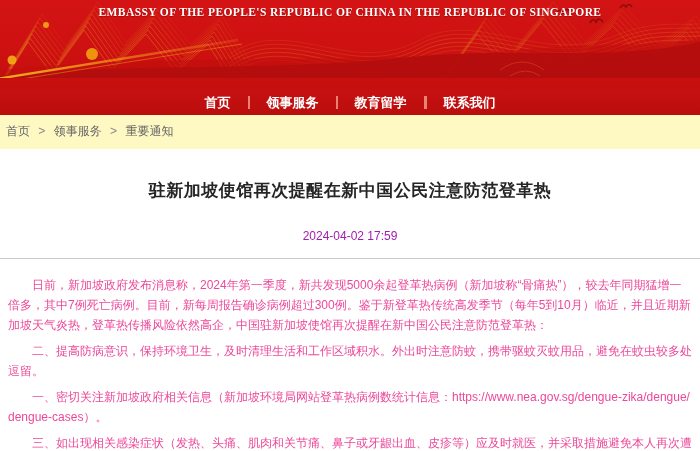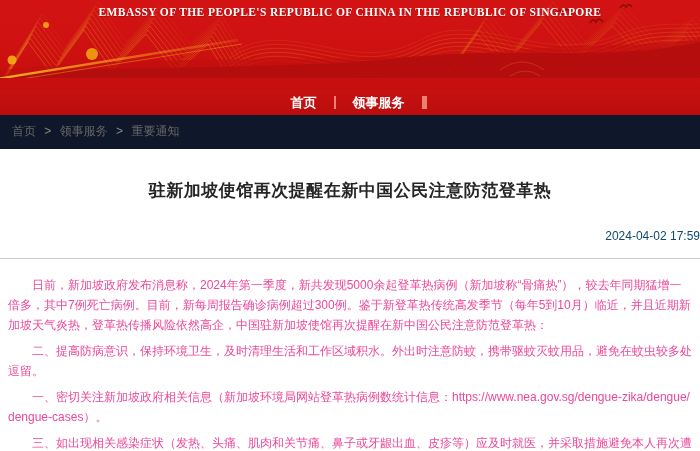--- a/index.html
+++ b/index.html
@@ -53,43 +53,43 @@
     line-height: 25px;
   }
   .nav-sep {
     width: 1px;
     height: 13px;
     background: rgba(255, 190, 170, 0.65);
   }
 
   
   .breadcrumb {
-    padding: 8px 6px 9px 12px;
+    padding: 8px 6px 9px 6px;
     font-size: 12px;
     color: #666666;
-    background: #0f172a;
+    background: #fef9c3;
   }
   .crumb { color: #666666; cursor: pointer; }
   .crumb-current { color: #666666; }
   .crumb-sep { margin: 0 5px; color: #888888; }
 
   
   .article-title {
     margin-top: 30px;
     text-align: center;
     font-size: 17px;
     font-weight: 700;
     color: #252525;
     letter-spacing: 0.5px;
   }
   .article-date {
     margin-top: 27px;
-    text-align: right;
+    text-align: center;
     font-size: 12px;
-    color: #0c4a6e;
+    color: #a21caf;
   }
   .divider {
     margin-top: 15px;
     border-bottom: 1px solid #c9c9c9;
     width: 100%;
   }
   .article-body { padding: 16px 8px 0 8px; }
   .article-body p {
     font-size: 12px;
     color: #ec4899;
@@ -169,23 +169,25 @@
   <div class="banner-title">EMBASSY OF THE PEOPLE'S REPUBLIC OF CHINA IN THE REPUBLIC OF SINGAPORE</div>
 </div>
 
 <div class="navbar">
   <span class="nav-item">首页</span>
   <span class="nav-sep"></span>
   <span class="nav-sep"></span>
   <span class="nav-item">领事服务</span>
   <span class="nav-sep"></span>
   <span class="nav-sep"></span>
-  <span class="nav-sep"></span>
-  <span class="nav-sep"></span>
-  <span class="nav-sep"></span>
+  <span class="nav-item">教育留学</span>
+  <span class="nav-sep"></span>
+  <span class="nav-sep"></span>
+  <span class="nav-sep"></span>
+  <span class="nav-item">联系我们</span>
 </div>
 
 <div class="breadcrumb">
   <span class="crumb">首页</span>
   <span class="crumb-sep">&gt;</span>
   <span class="crumb">领事服务</span>
   <span class="crumb-sep">&gt;</span>
   <span class="crumb-current">重要通知</span>
 </div>
 

